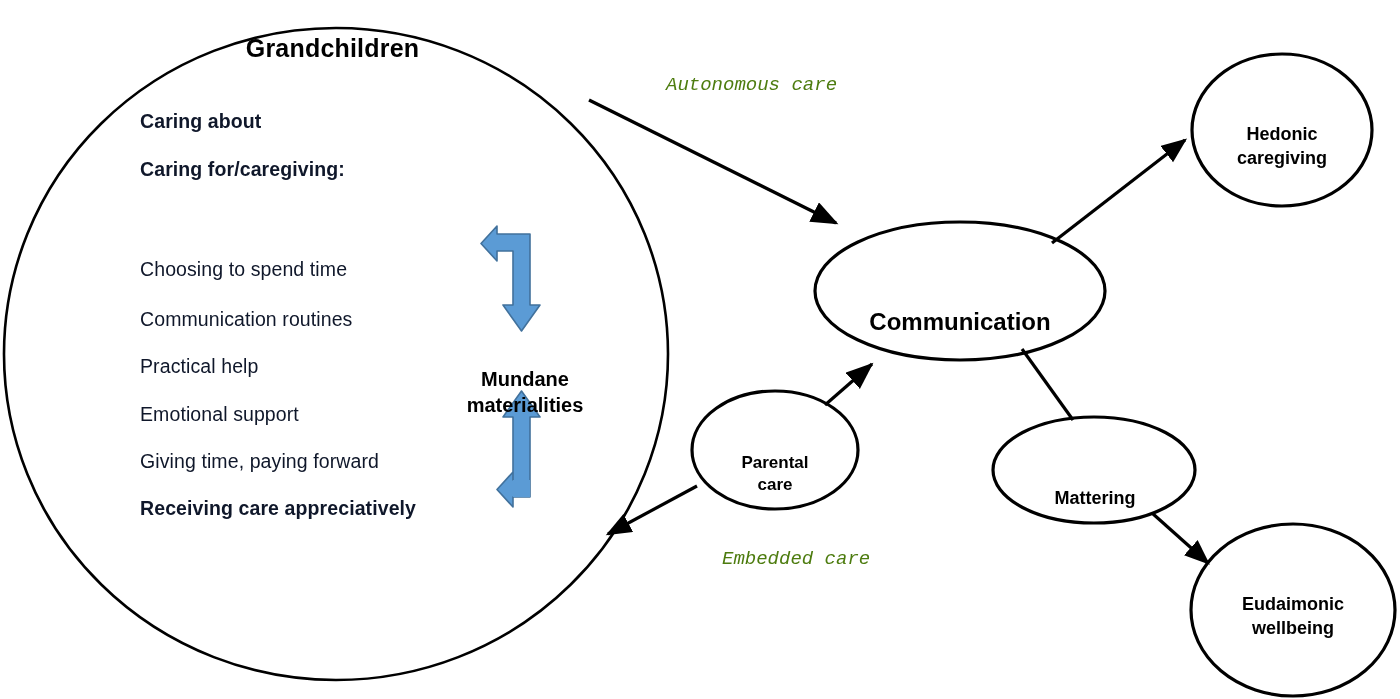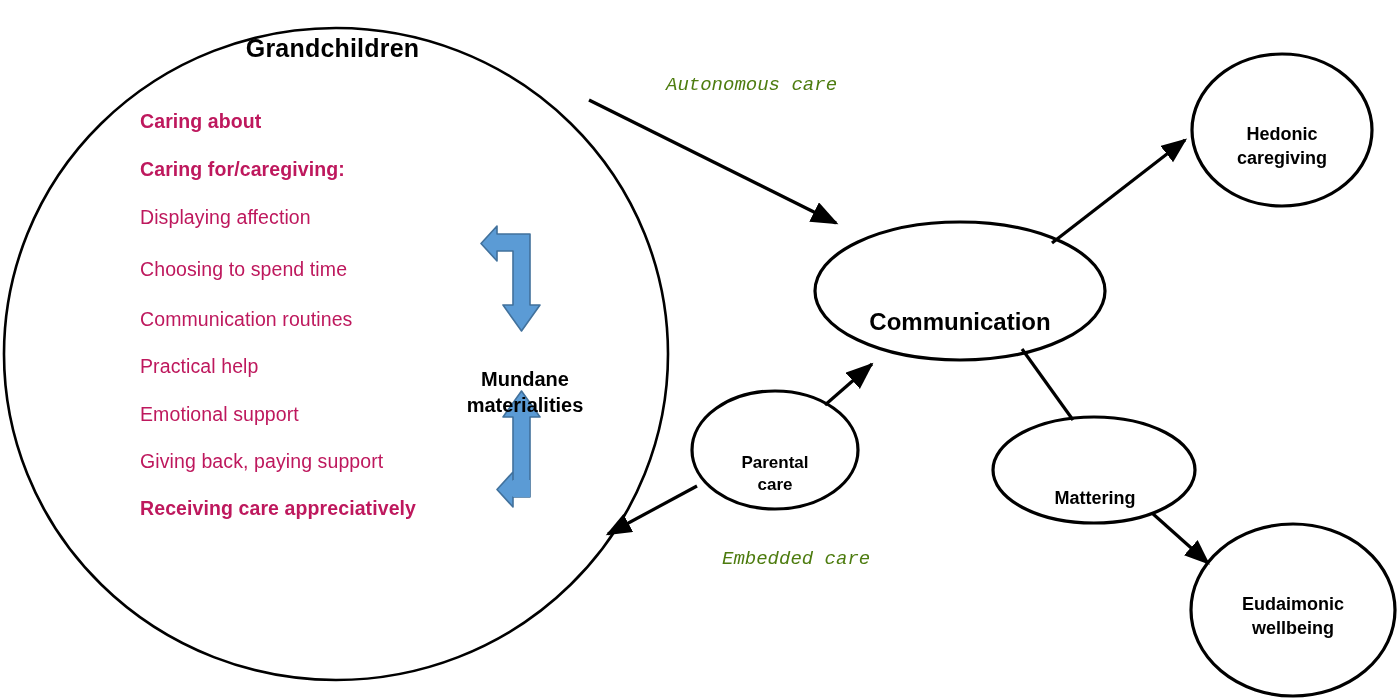--- a/index.html
+++ b/index.html
@@ -42,21 +42,21 @@
     font-family: Liberation Mono, monospace;
     font-style: italic;
     font-weight: normal;
     color: #4d7c0f;
     white-space: nowrap;
   }
   .list-item {
     position: absolute;
     font-family: "Liberation Sans", sans-serif;
     font-size: 19.5px;
-    color: #be185d;
+    color: #0f172a;
     white-space: nowrap;
     letter-spacing: 0.1px;
   }
   .list-item.bold {
     font-weight: bold;
   }
   #title-grandchildren {
     position: absolute;
     left: 0;
     top: 0;
@@ -179,26 +179,25 @@
              L 513 417
              L 503 417
              Z" fill="#5B9BD5" stroke="#41719C" stroke-width="1.6" stroke-linejoin="round"></path>
     <path d="M 513 480 L 530 480 L 530 497 L 513 497 Z" fill="#5B9BD5" stroke="none"></path>
   </svg>
 
   <div id="title-grandchildren" class="node-label">Grandchildren</div>
 
   <div class="list-item bold" style="left:140px; top:110px;">Caring about</div>
   <div class="list-item bold" style="left:140px; top:158px;">Caring for/caregiving:</div>
-  <div class="list-item" style="left:140px; top:206px;">Displaying affection</div>
   <div class="list-item" style="left:140px; top:258px;">Choosing to spend time</div>
   <div class="list-item" style="left:140px; top:308px;">Communication routines</div>
   <div class="list-item" style="left:140px; top:355px;">Practical help</div>
   <div class="list-item" style="left:140px; top:403px;">Emotional support</div>
-  <div class="list-item" style="left:140px; top:450px;">Giving back, paying support</div>
+  <div class="list-item" style="left:140px; top:450px;">Giving time, paying forward</div>
   <div class="list-item bold" style="left:140px; top:497px;">Receiving care appreciatively</div>
 
   <div id="label-mundane" class="node-label">Mundane
 materialities</div>
 
   <div id="label-grandparents" class="node-label">Communication</div>
   <div id="label-hedonic" class="node-label">Hedonic
 caregiving</div>
   <div id="label-eudaimonic" class="node-label">Eudaimonic
 wellbeing</div>

